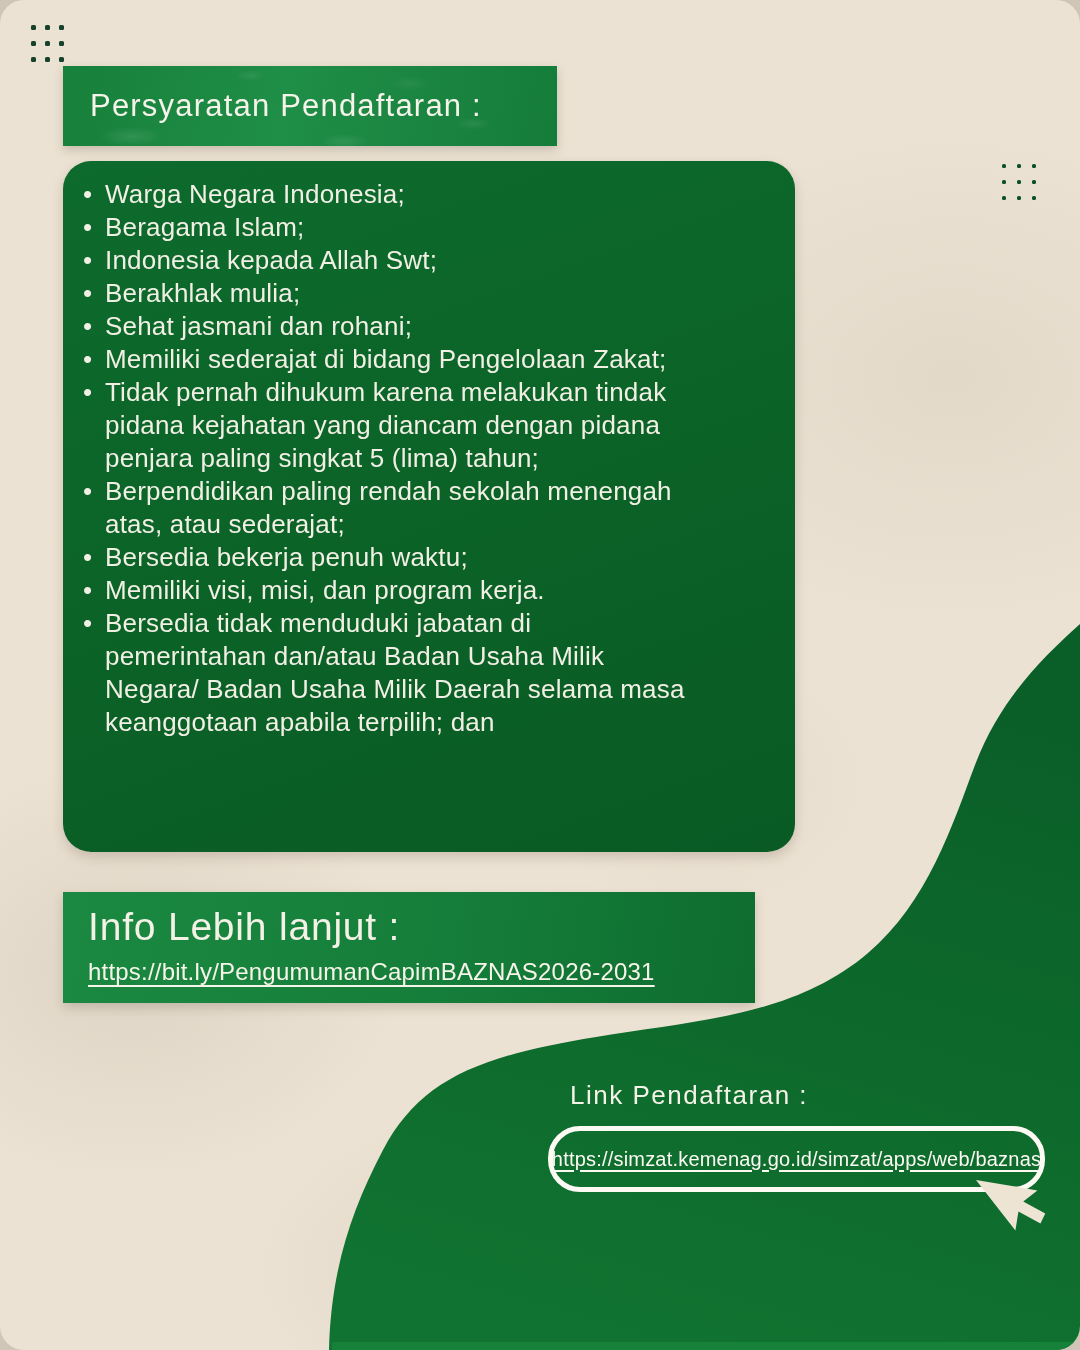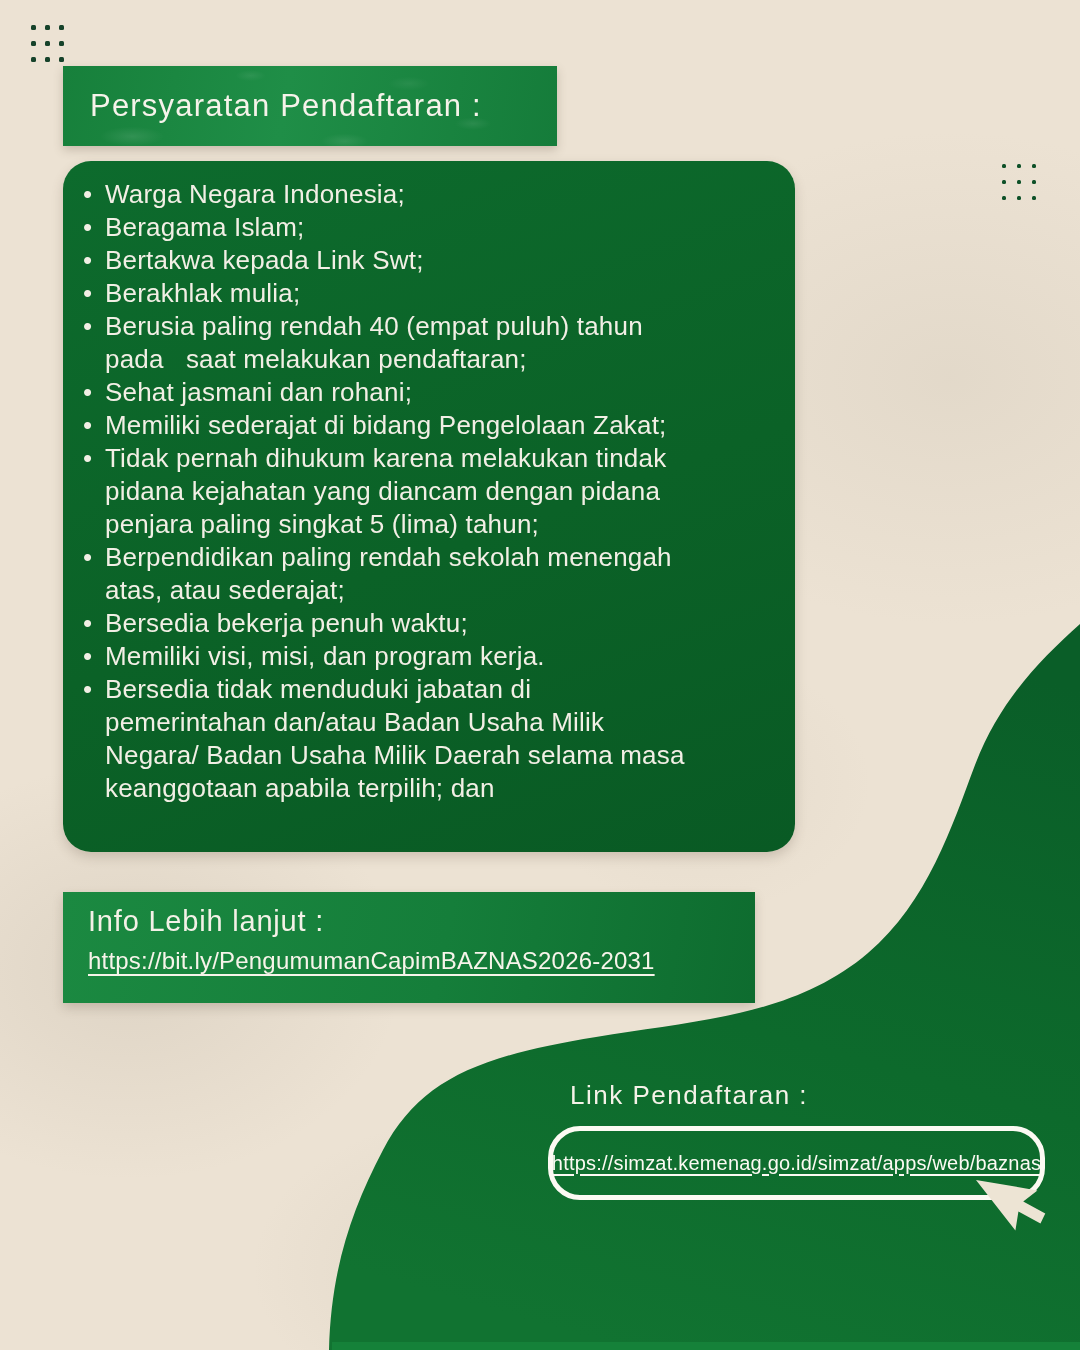--- a/index.html
+++ b/index.html
@@ -9,20 +9,21 @@
     margin:0 auto;
     overflow:hidden;
     font-family:"Liberation Sans", sans-serif;
     background-color:#ece2d3;
     background-image:
       radial-gradient(ellipse 420px 320px at 12% 72%, rgba(168,158,142,0.20), transparent 65%),
       radial-gradient(ellipse 520px 380px at 88% 28%, rgba(205,196,180,0.30), transparent 65%),
       radial-gradient(ellipse 360px 240px at 45% 94%, rgba(172,162,146,0.16), transparent 65%),
       radial-gradient(ellipse 300px 220px at 28% 35%, rgba(178,168,152,0.14), transparent 65%),
       radial-gradient(ellipse 260px 200px at 65% 58%, rgba(182,172,156,0.12), transparent 65%);
+    border-radius: 24px;
   }
 
   
   .dots{position:absolute;display:grid;grid-template-columns:repeat(3,5px);grid-auto-rows:5px;}
   .dots-tl{left:31px;top:25px;column-gap:9px;row-gap:11px;}
   .dots-r{left:1002px;top:164px;column-gap:10px;row-gap:11px;}
   .dot{width:4.5px;height:4.5px;border-radius:1.5px;background:#16422a;}
   .dots-r .dot{background:#0d5027;width:4px;height:4px;}
 
   
@@ -65,37 +66,37 @@
   }
 
   
   .info-box{
     position:absolute;left:63px;top:892px;width:692px;height:111px;
     box-sizing:border-box;
     background:linear-gradient(100deg,#1b8941 0%,#157e3a 55%,#0e6c2f 100%);
     box-shadow:0 5px 10px rgba(90,75,60,0.22);
     padding:13px 0 0 25px;
   }
-  .info-heading{color:#f4f1e7;font-size:29px;letter-spacing:0.8px;}
+  .info-heading{color:#f4f1e7;font-size:39px;letter-spacing:0.8px;}
   .info-link{
     display:inline-block;margin-top:9px;color:#f7f4ea;font-size:24px;letter-spacing:0.2px;
     text-decoration:underline;text-underline-offset:5px;text-decoration-thickness:1.5px;
     cursor:pointer;
   }
 
   
   .blob{position:absolute;left:0;top:0;width:1080px;height:1350px;pointer-events:none;}
 
   
   .reg-heading{
     position:absolute;left:570px;top:1080px;
     color:#f5f2e8;font-size:26px;letter-spacing:1.5px;
   }
   .pill{
-    position:absolute;left:548px;top:1126px;width:497px;height:74px;
+    position:absolute;left:548px;top:1126px;width:497px;height:66px;
     box-sizing:border-box;border:5px solid #fcfaf3;border-radius:32px;
     display:flex;align-items:center;justify-content:center;
     cursor:pointer;
     text-align:center;
   }
   .pill-link{
     color:#fcfaf3;font-size:20px;letter-spacing:0.2px;
     text-decoration:underline;text-underline-offset:4px;text-decoration-thickness:1.5px;
   }
   .cursor{position:absolute;left:968px;top:1174px;width:80px;height:80px;pointer-events:none;}
@@ -129,24 +130,22 @@
   </div>
 
   <div class="header-box">
     <span class="header-title">Persyaratan Pendaftaran :</span>
   </div>
 
   <div class="req-box">
     <ul>
       <li>Warga Negara Indonesia;</li>
       <li>Beragama Islam;</li>
-      <li>Bertakwa kepada Link Swt;</li>
+      <li>Indonesia kepada Allah Swt;</li>
       <li>Berakhlak mulia;</li>
-      <li>Berusia paling rendah 40 (empat puluh) tahun
-pada   saat melakukan pendaftaran;</li>
       <li>Sehat jasmani dan rohani;</li>
       <li>Memiliki sederajat di bidang Pengelolaan Zakat;</li>
       <li>Tidak pernah dihukum karena melakukan tindak
 pidana kejahatan yang diancam dengan pidana
 penjara paling singkat 5 (lima) tahun;</li>
       <li>Berpendidikan paling rendah sekolah menengah
 atas, atau sederajat;</li>
       <li>Bersedia bekerja penuh waktu;</li>
       <li>Memiliki visi, misi, dan program kerja.</li>
       <li>Bersedia tidak menduduki jabatan di

